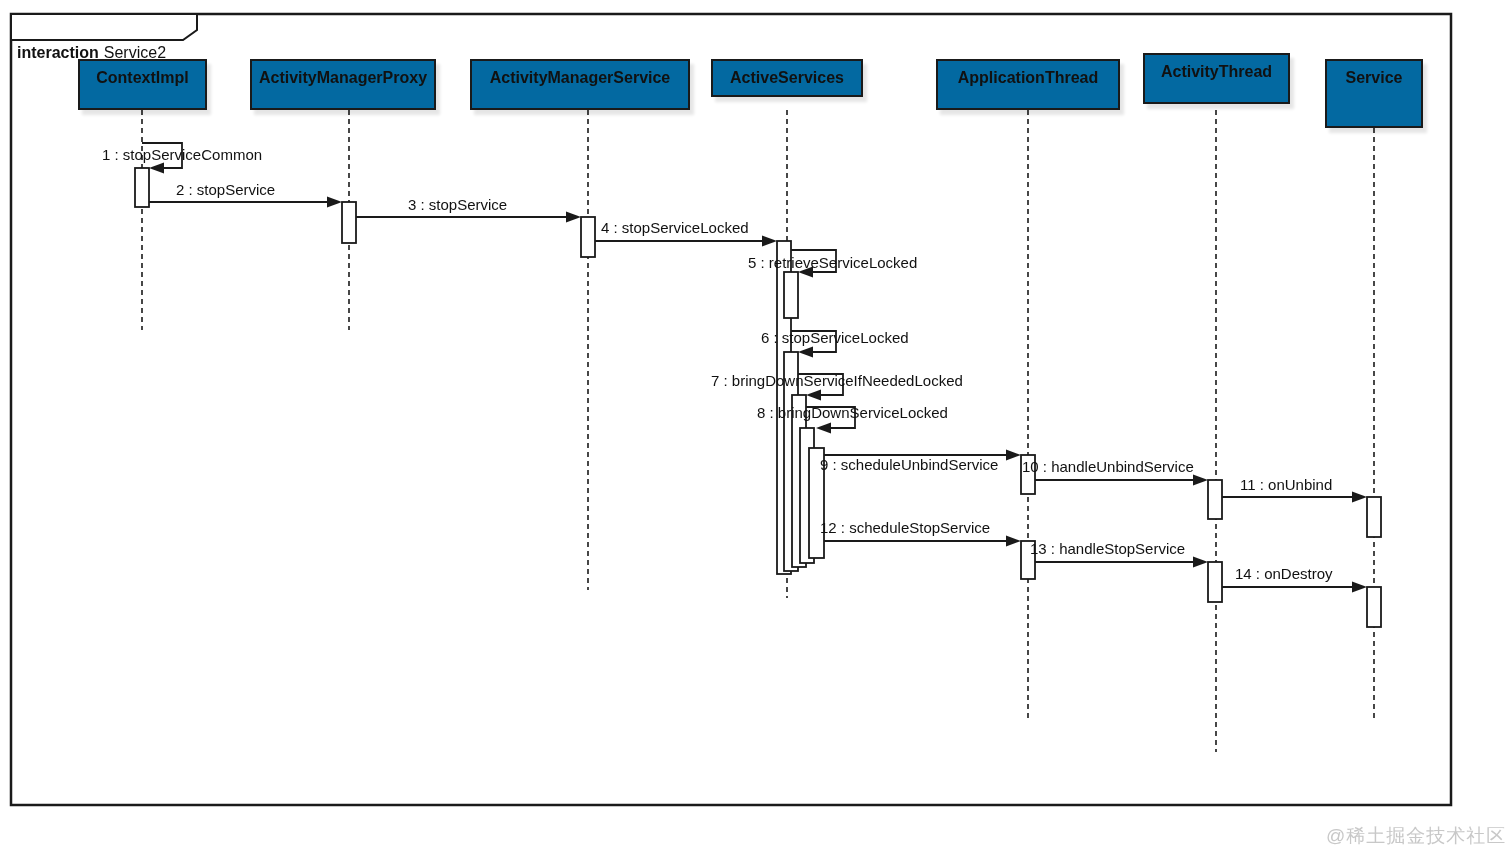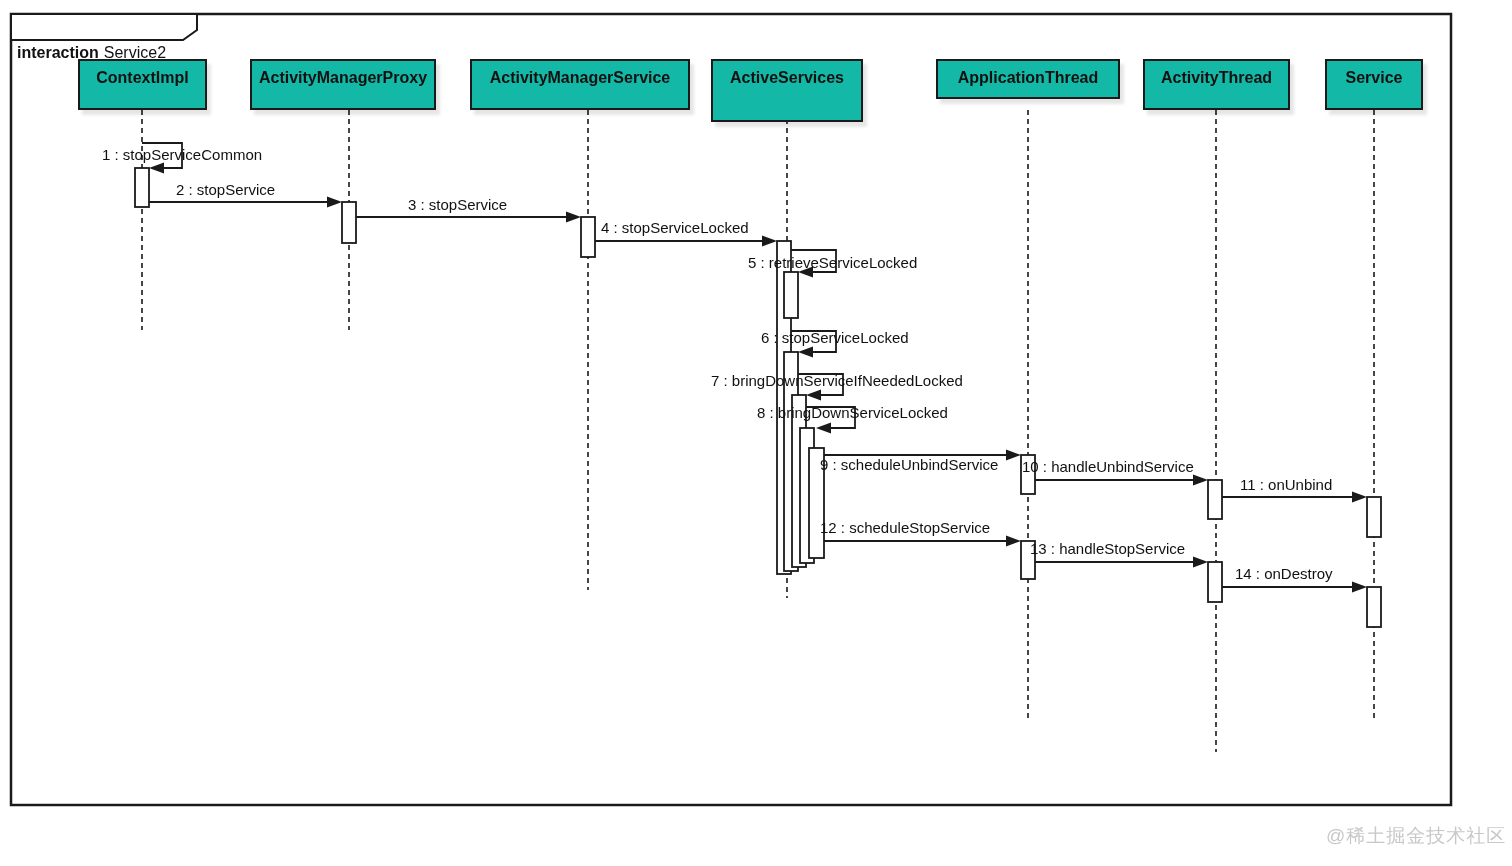--- a/index.html
+++ b/index.html
@@ -27,21 +27,21 @@
     font-size: 16px;
     color: #111;
     white-space: nowrap;
     margin-top: 28px;
   }
   #frame-label .kw { font-weight: bold; }
   #frame-label .nm { font-weight: normal; margin-left: 5px; }
   .head-box {
     position: absolute;
     box-sizing: border-box;
-    background: #14b8a6;
+    background: #0369a1;
     border: 2px solid #1a1a1a;
     box-shadow: 4px 5px 3px rgba(0,0,0,0.10);
     display: flex;
     justify-content: center;
     align-items: flex-start;
     padding-top: 8px;
     font-weight: bold;
     font-size: 16px;
     color: #111;
     white-space: nowrap;
@@ -121,24 +121,24 @@
       <line x1="1222" y1="587" x2="1354" y2="587" stroke="#1a1a1a" stroke-width="1.8"></line>
       <polygon points="1367,587 1352,581.5 1352,592.5" fill="#1a1a1a"></polygon>
     </svg>
   <div id="frame-label">
     <span class="kw">interaction</span><span class="nm">Service2</span>
   </div>
   <div id="heads">
       <div class="head-box" style="left: 78px; top: 59px; width: 129px; height: 51px;">ContextImpl</div>
       <div class="head-box" style="left: 250px; top: 59px; width: 186px; height: 51px;">ActivityManagerProxy</div>
       <div class="head-box" style="left: 470px; top: 59px; width: 220px; height: 51px;">ActivityManagerService</div>
-      <div class="head-box" style="left: 711px; top: 59px; width: 152px; height: 63px;">ActiveServices</div>
-      <div class="head-box" style="left: 936px; top: 59px; width: 184px; height: 40px;">ApplicationThread</div>
-      <div class="head-box" style="left: 1143px; top: 59px; width: 147px; height: 51px;">ActivityThread</div>
-      <div class="head-box" style="left: 1325px; top: 59px; width: 98px; height: 51px;">Service</div>
+      <div class="head-box" style="left: 711px; top: 59px; width: 152px; height: 38px;">ActiveServices</div>
+      <div class="head-box" style="left: 936px; top: 59px; width: 184px; height: 51px;">ApplicationThread</div>
+      <div class="head-box" style="left: 1143px; top: 53px; width: 147px; height: 51px;">ActivityThread</div>
+      <div class="head-box" style="left: 1325px; top: 59px; width: 98px; height: 69px;">Service</div>
     </div>
   <div id="labels">
       <div class="msg-label" style="left: 102px; top: 146px;">1 : stopServiceCommon</div>
       <div class="msg-label" style="left: 176px; top: 181px;">2 : stopService</div>
       <div class="msg-label" style="left: 408px; top: 196px;">3 : stopService</div>
       <div class="msg-label" style="left: 601px; top: 219px;">4 : stopServiceLocked</div>
       <div class="msg-label" style="left: 748px; top: 254px;">5 : retrieveServiceLocked</div>
       <div class="msg-label" style="left: 761px; top: 329px;">6 : stopServiceLocked</div>
       <div class="msg-label" style="left: 711px; top: 372px;">7 : bringDownServiceIfNeededLocked</div>
       <div class="msg-label" style="left: 757px; top: 404px;">8 : bringDownServiceLocked</div>

